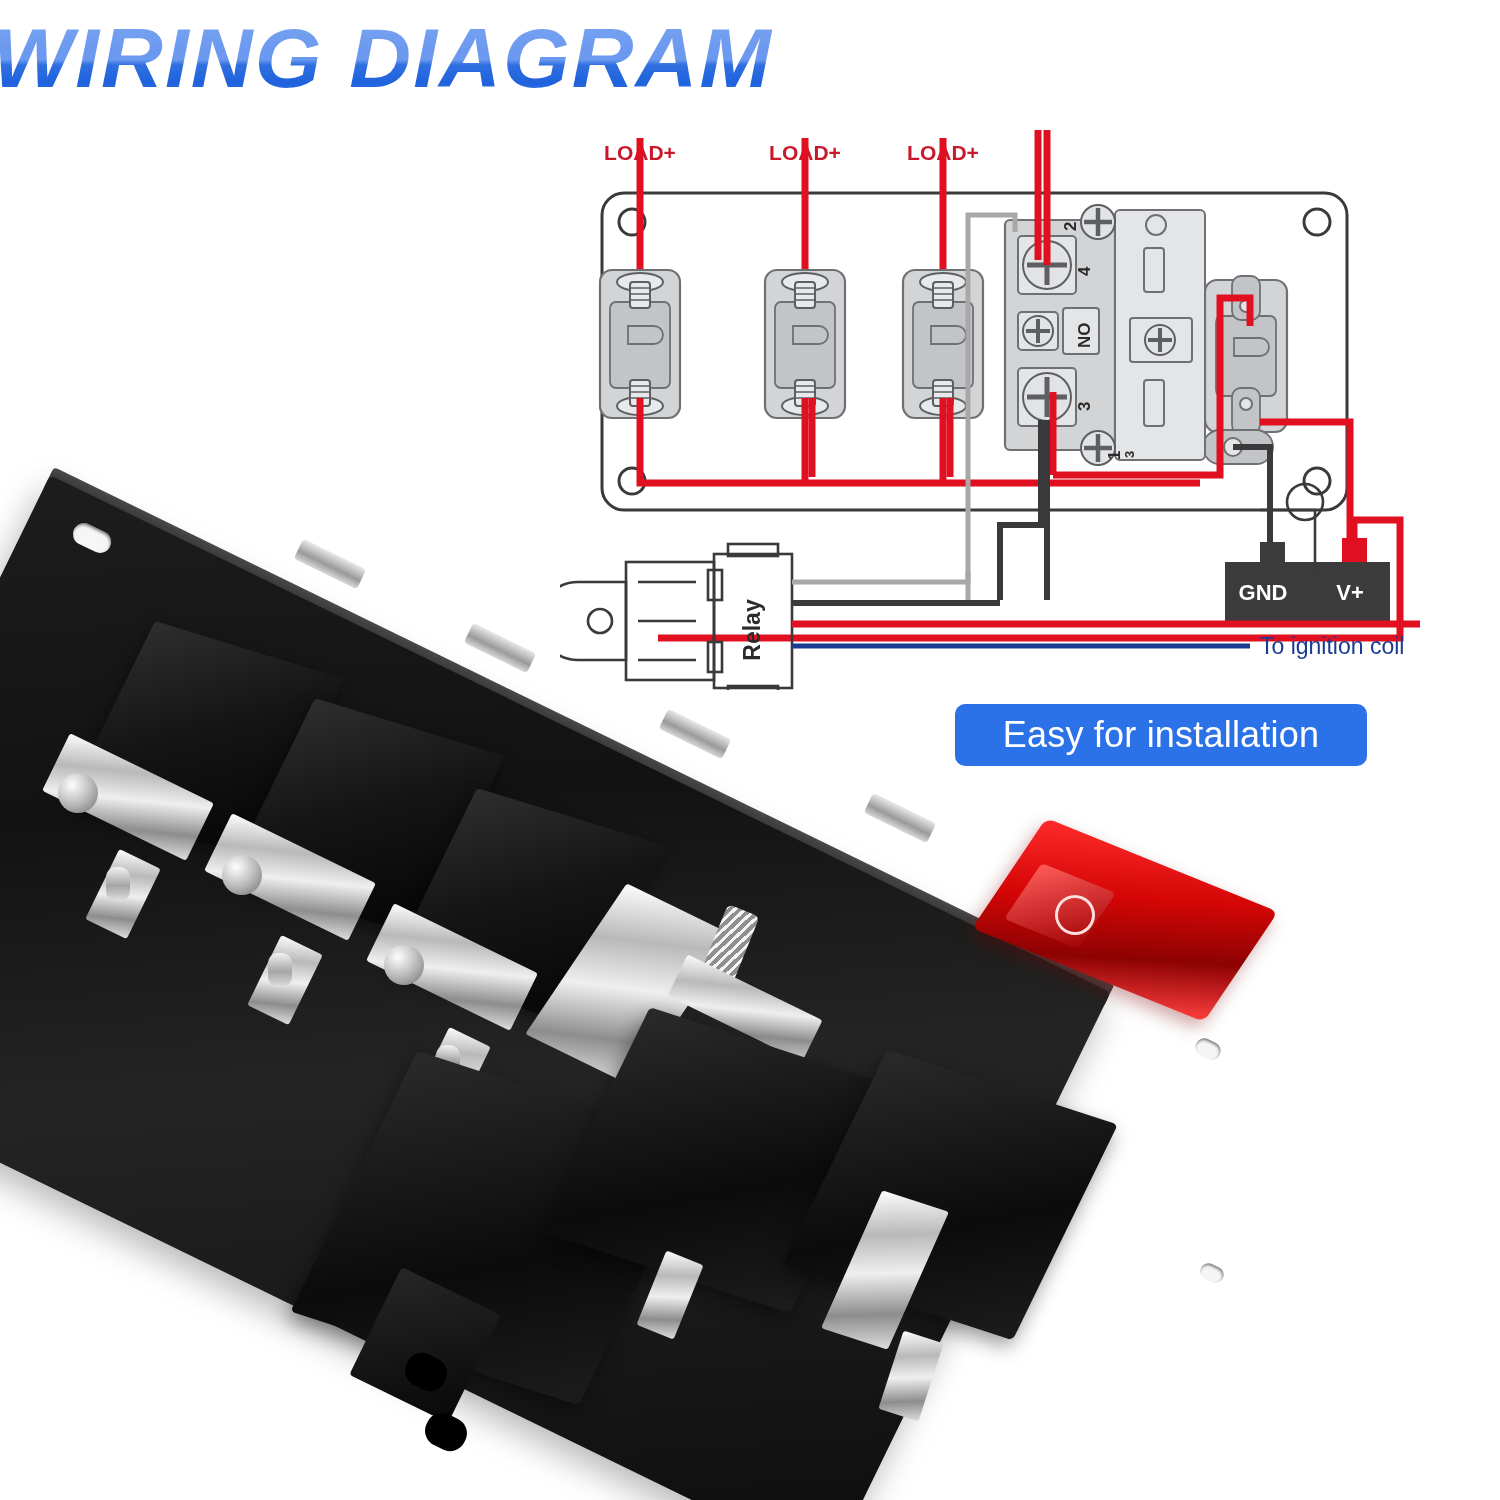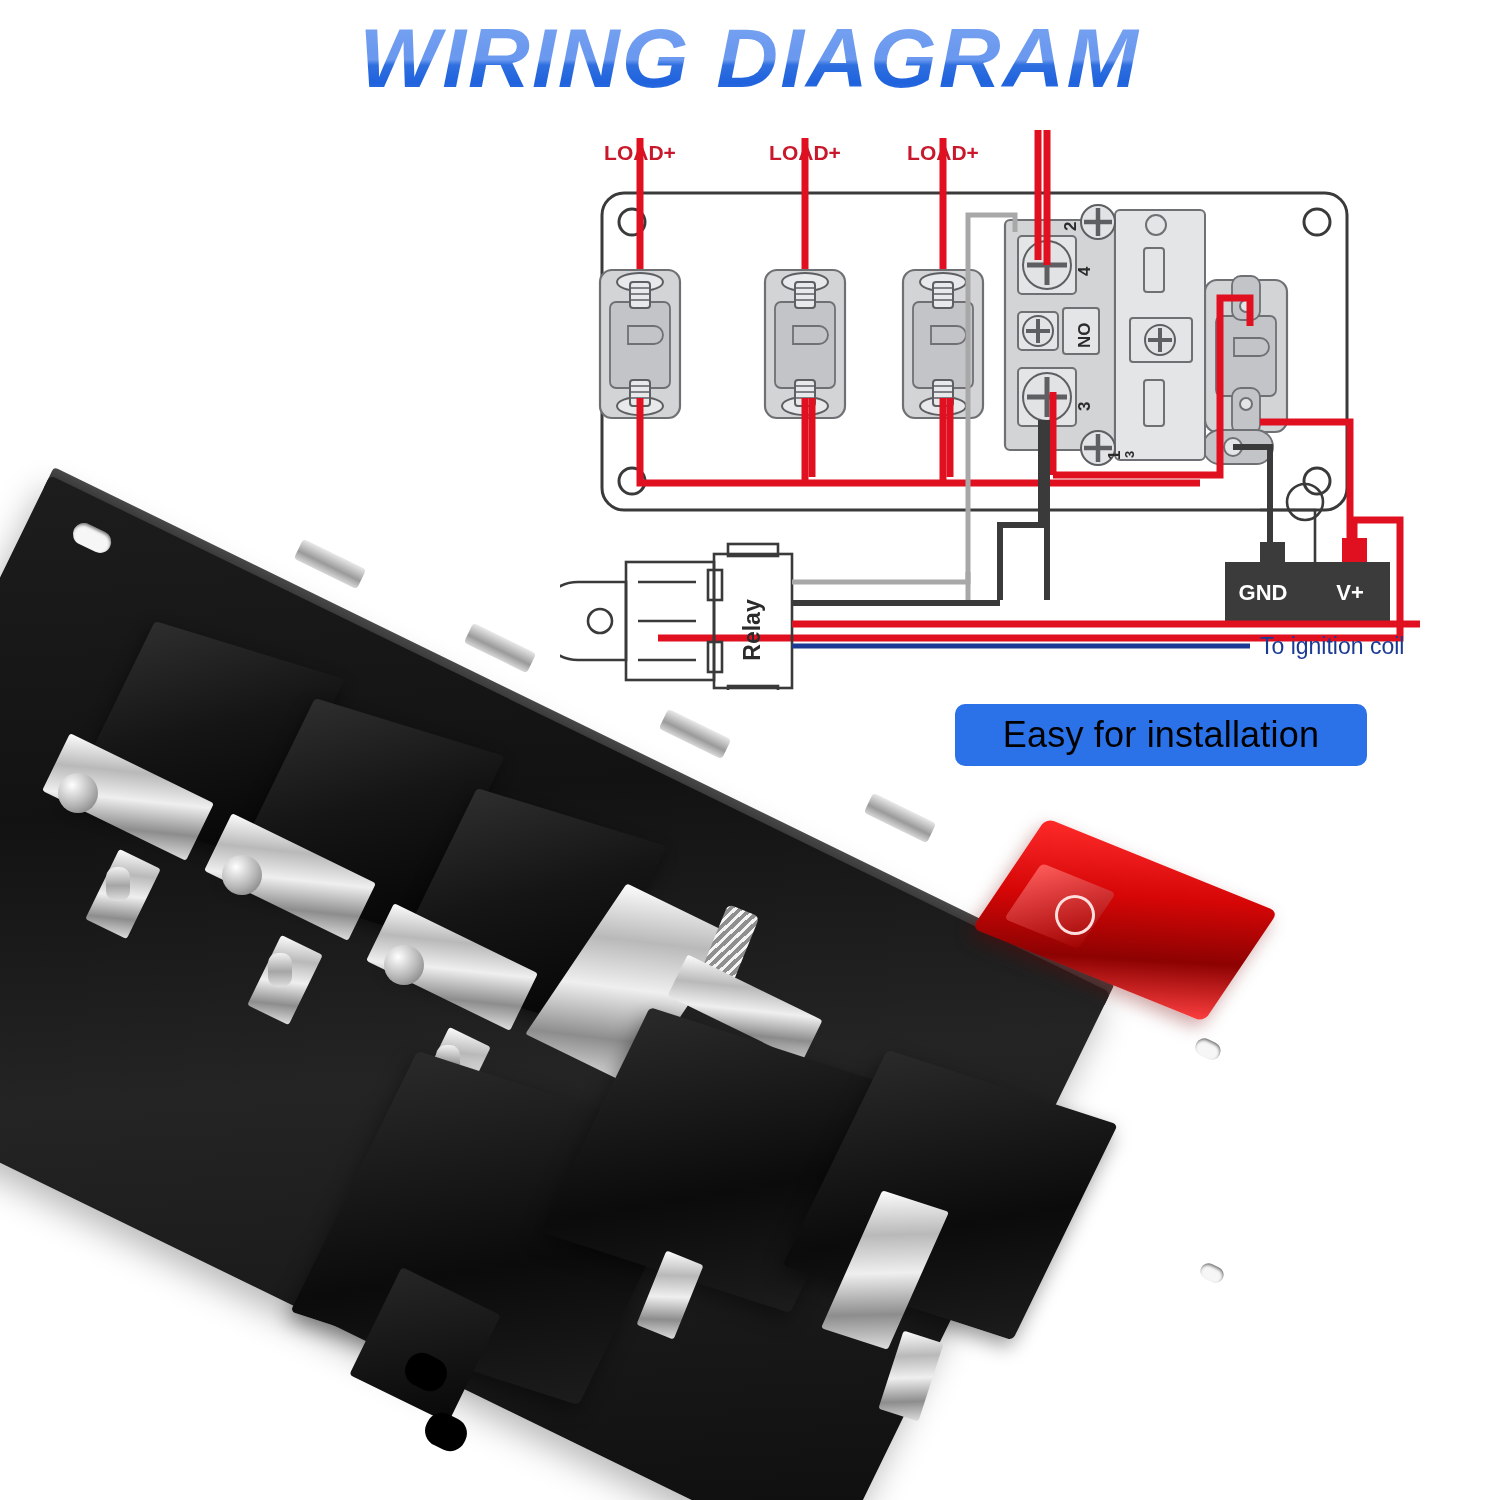--- a/index.html
+++ b/index.html
@@ -22,21 +22,21 @@
     height: 1500px;
     background: #ffffff;
   }
 
   
   #title-wrap {
     position: absolute;
     left: 0;
     top: 14px;
     width: 1500px;
-    text-align: center;
+    text-align: left;
     pointer-events: none;
   }
   #title-text {
     display: inline-block;
     font-family: "Liberation Sans", sans-serif;
     font-size: 84px;
     font-weight: bold;
     font-style: italic;
     letter-spacing: 2px;
     line-height: 1.05;
@@ -65,21 +65,21 @@
 
   
   #easy-badge {
     position: absolute;
     left: 955px;
     top: 704px;
     width: 412px;
     height: 62px;
     background: #2b72e8;
     border-radius: 10px;
-    color: #000000;
+    color: #ffffff;
     font-size: 36px;
     line-height: 62px;
     text-align: center;
     letter-spacing: 0.2px;
     box-sizing: border-box;
   }
 
   
   #photo {
     position: absolute;

